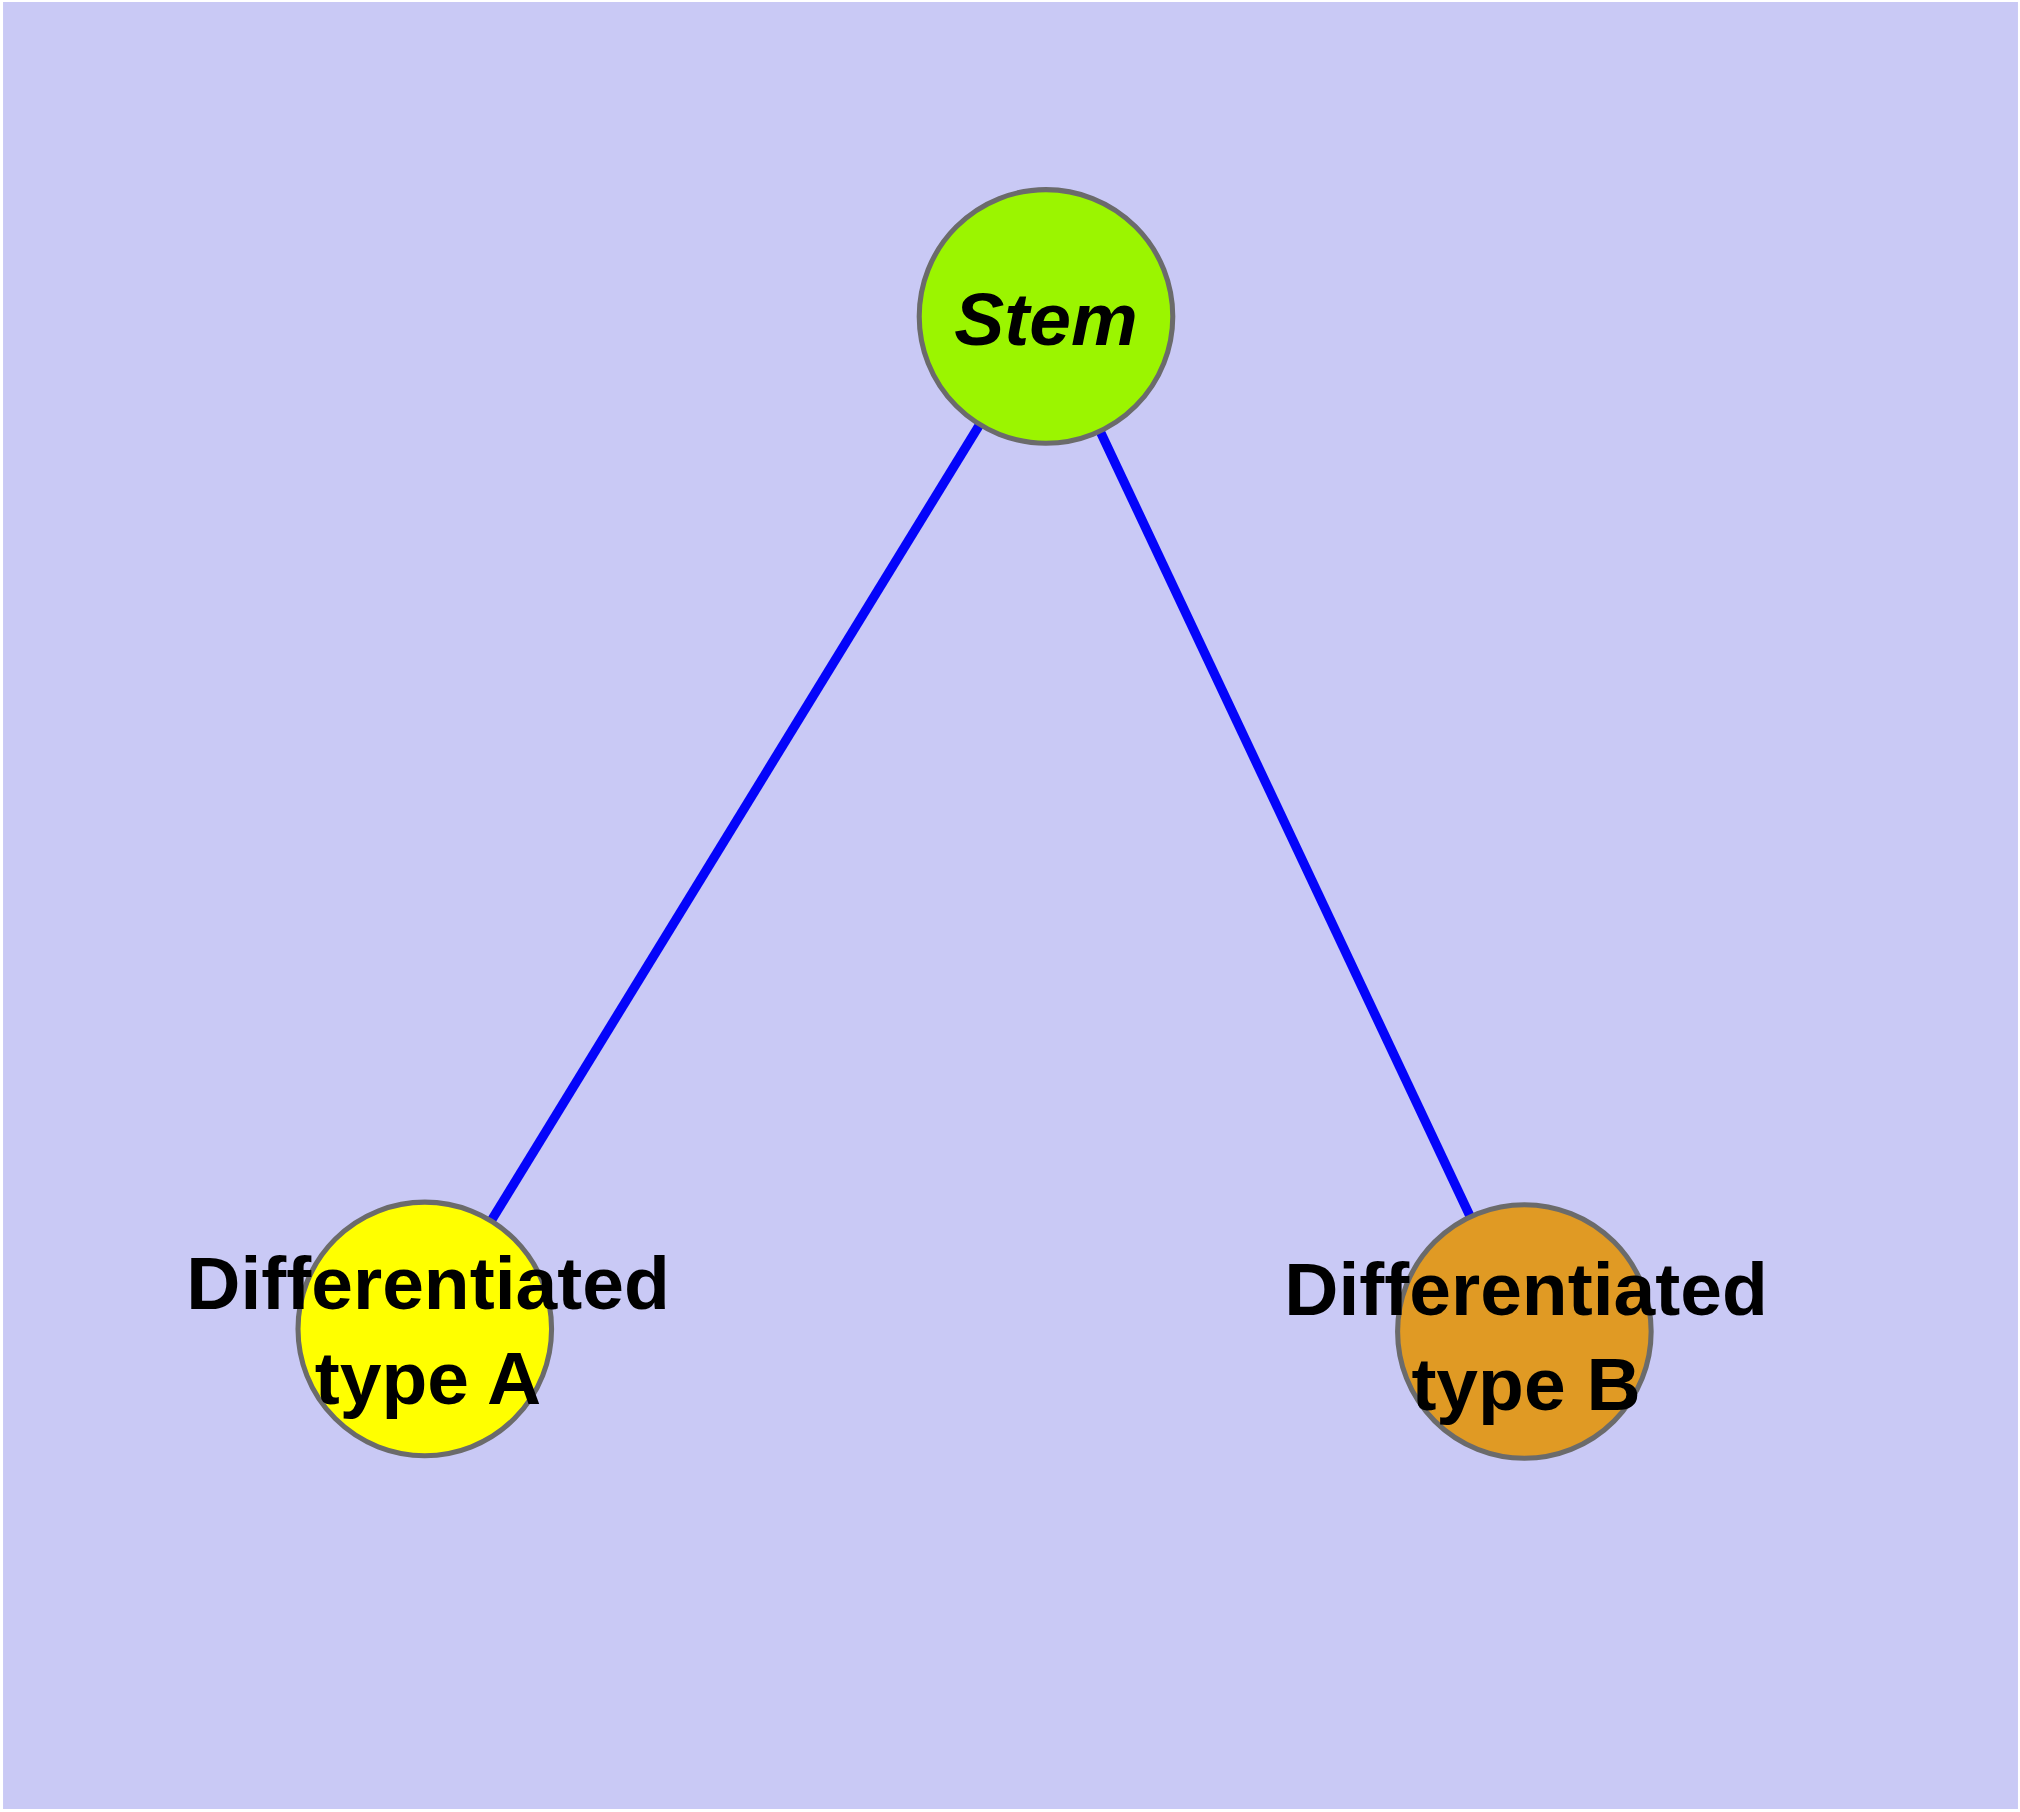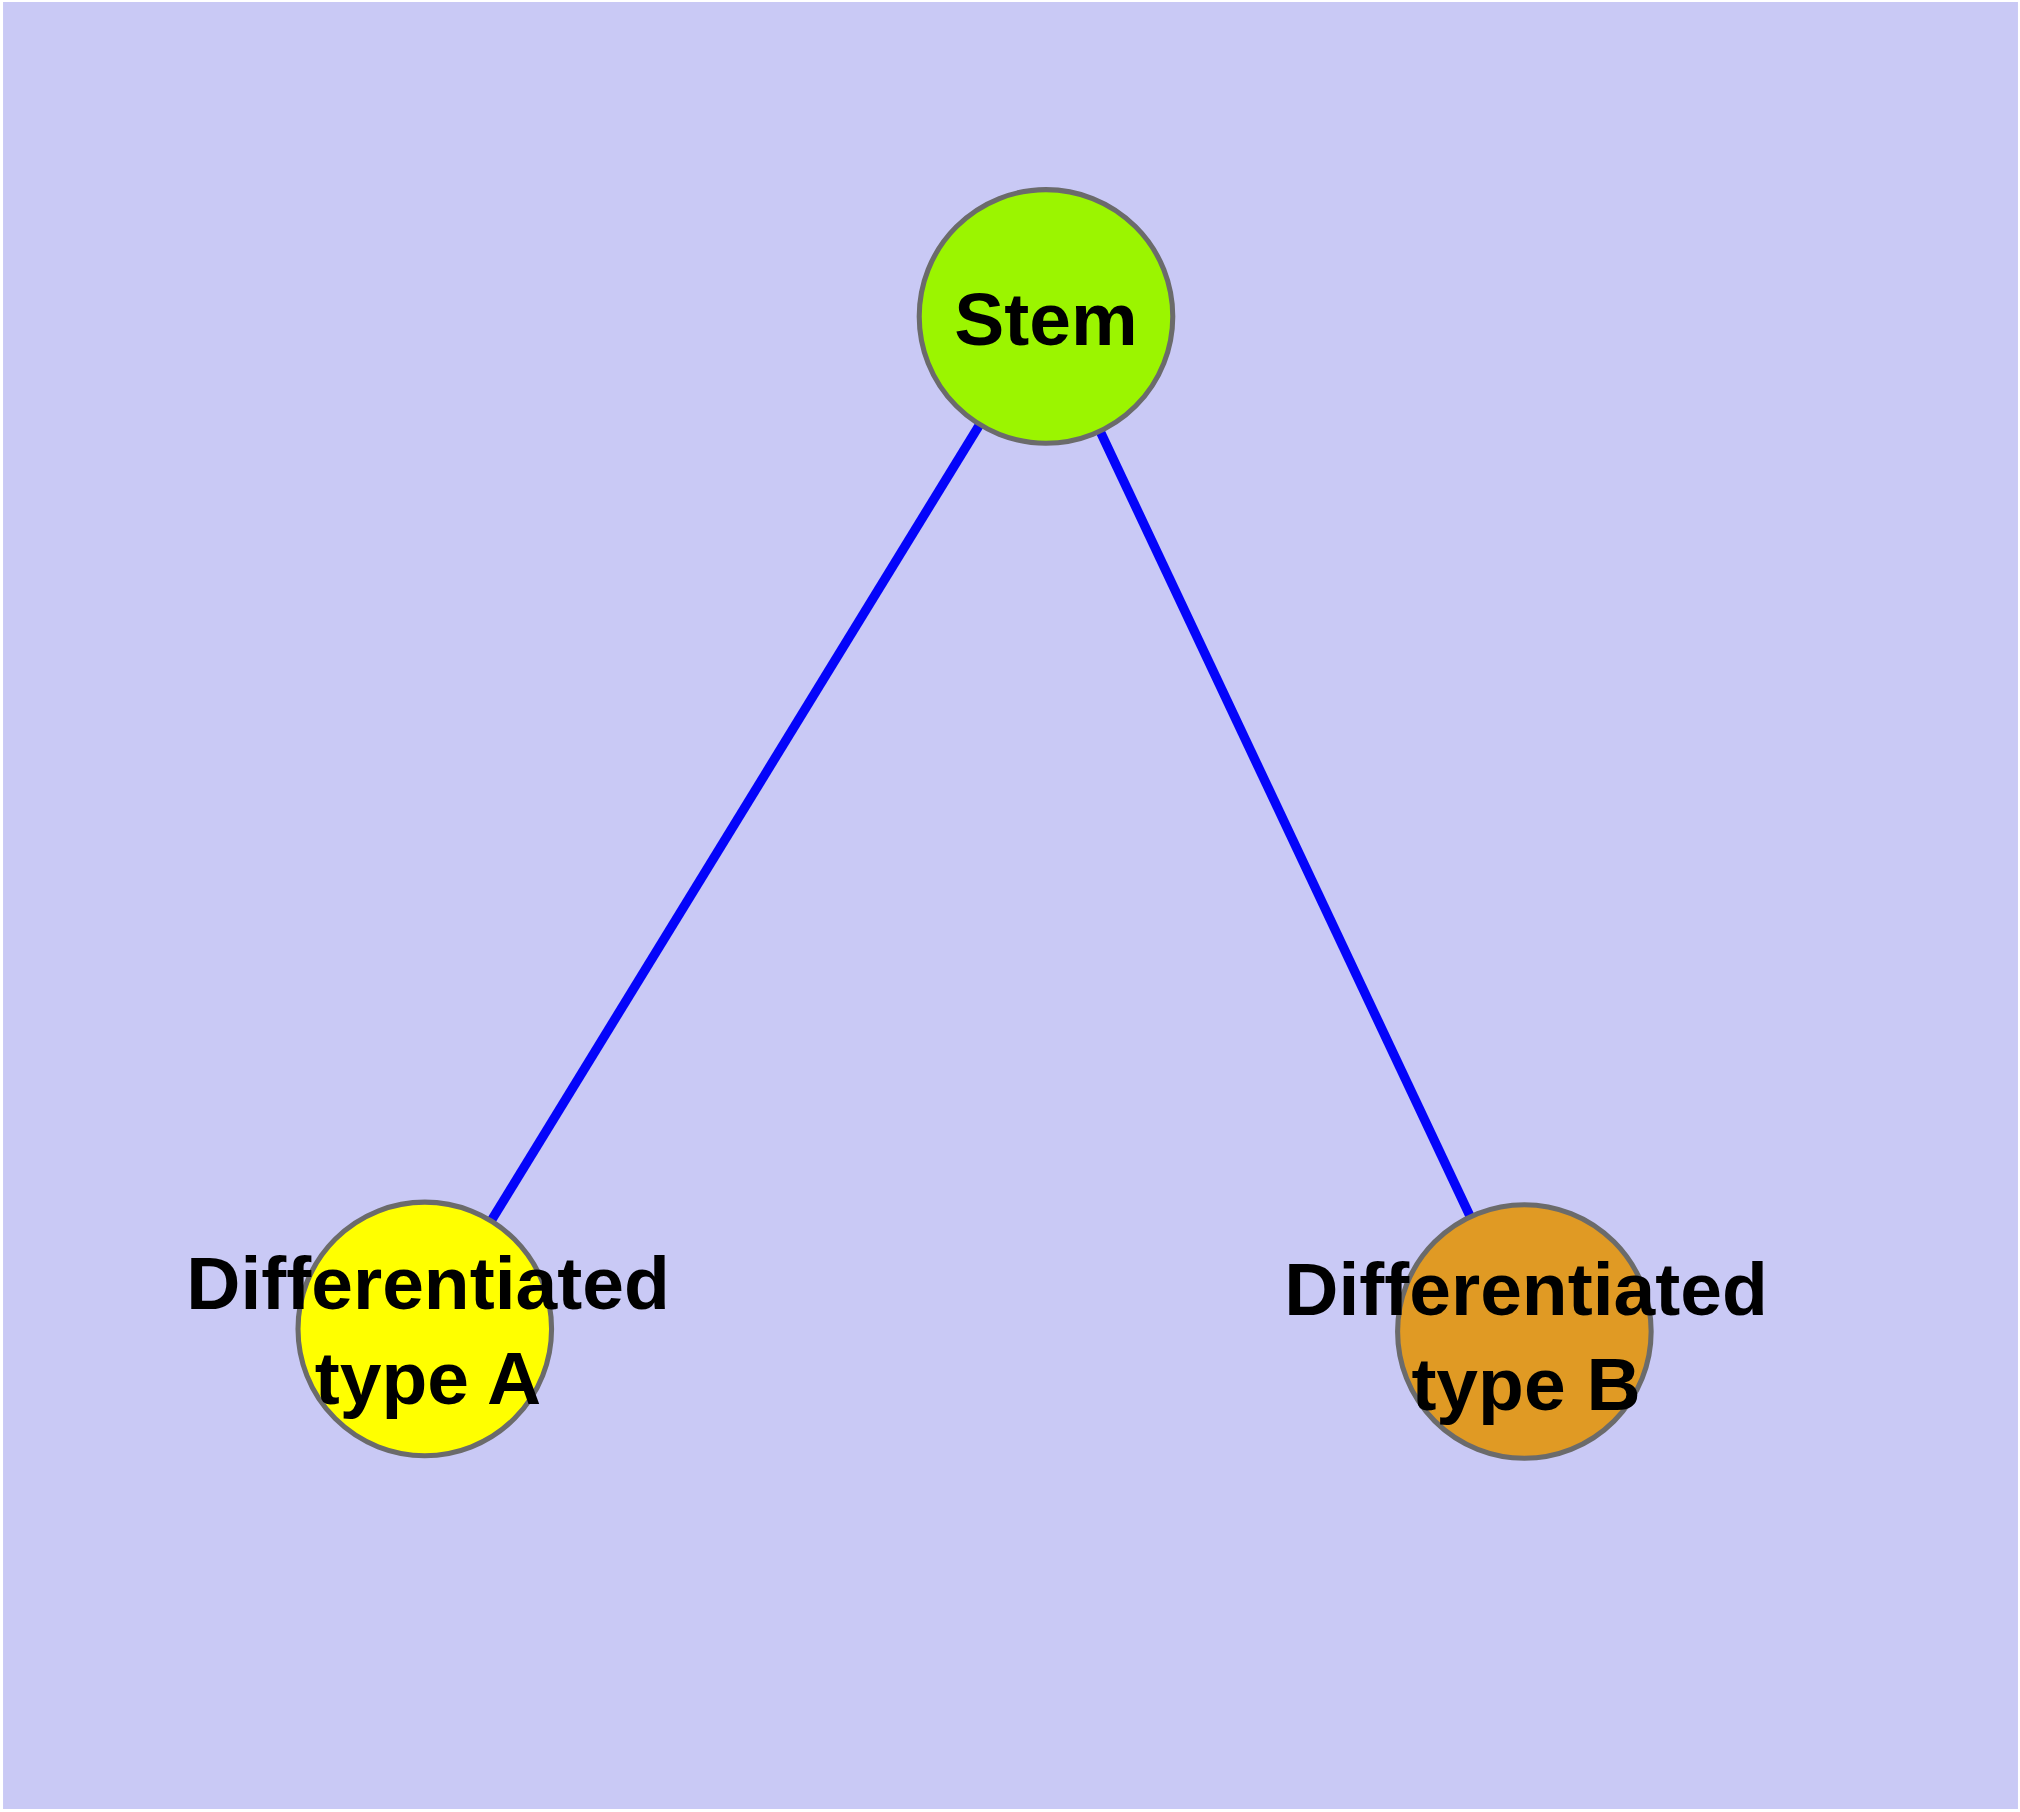--- a/index.html
+++ b/index.html
@@ -30,21 +30,21 @@
     transform: translate(-50%, -50%);
     text-align: center;
     font-weight: 700;
     font-size: 75px;
     line-height: 95px;
     color: #000000;
     white-space: pre-line;
     letter-spacing: 0;
     pointer-events: none;
   }
-  .label-stem   { left: 1046px; top: 317px;  }
+  .label-stem   { left: 1046px; top: 317px; font-style: italic;  }
   .label-type-a { left: 428px;  top: 1329px; }
   .label-type-b { left: 1526px; top: 1335px; }
 </style>
 </head>
 <body>
 
 <div class="stage">
 
   <svg viewBox="0 0 2384 2138">
 

